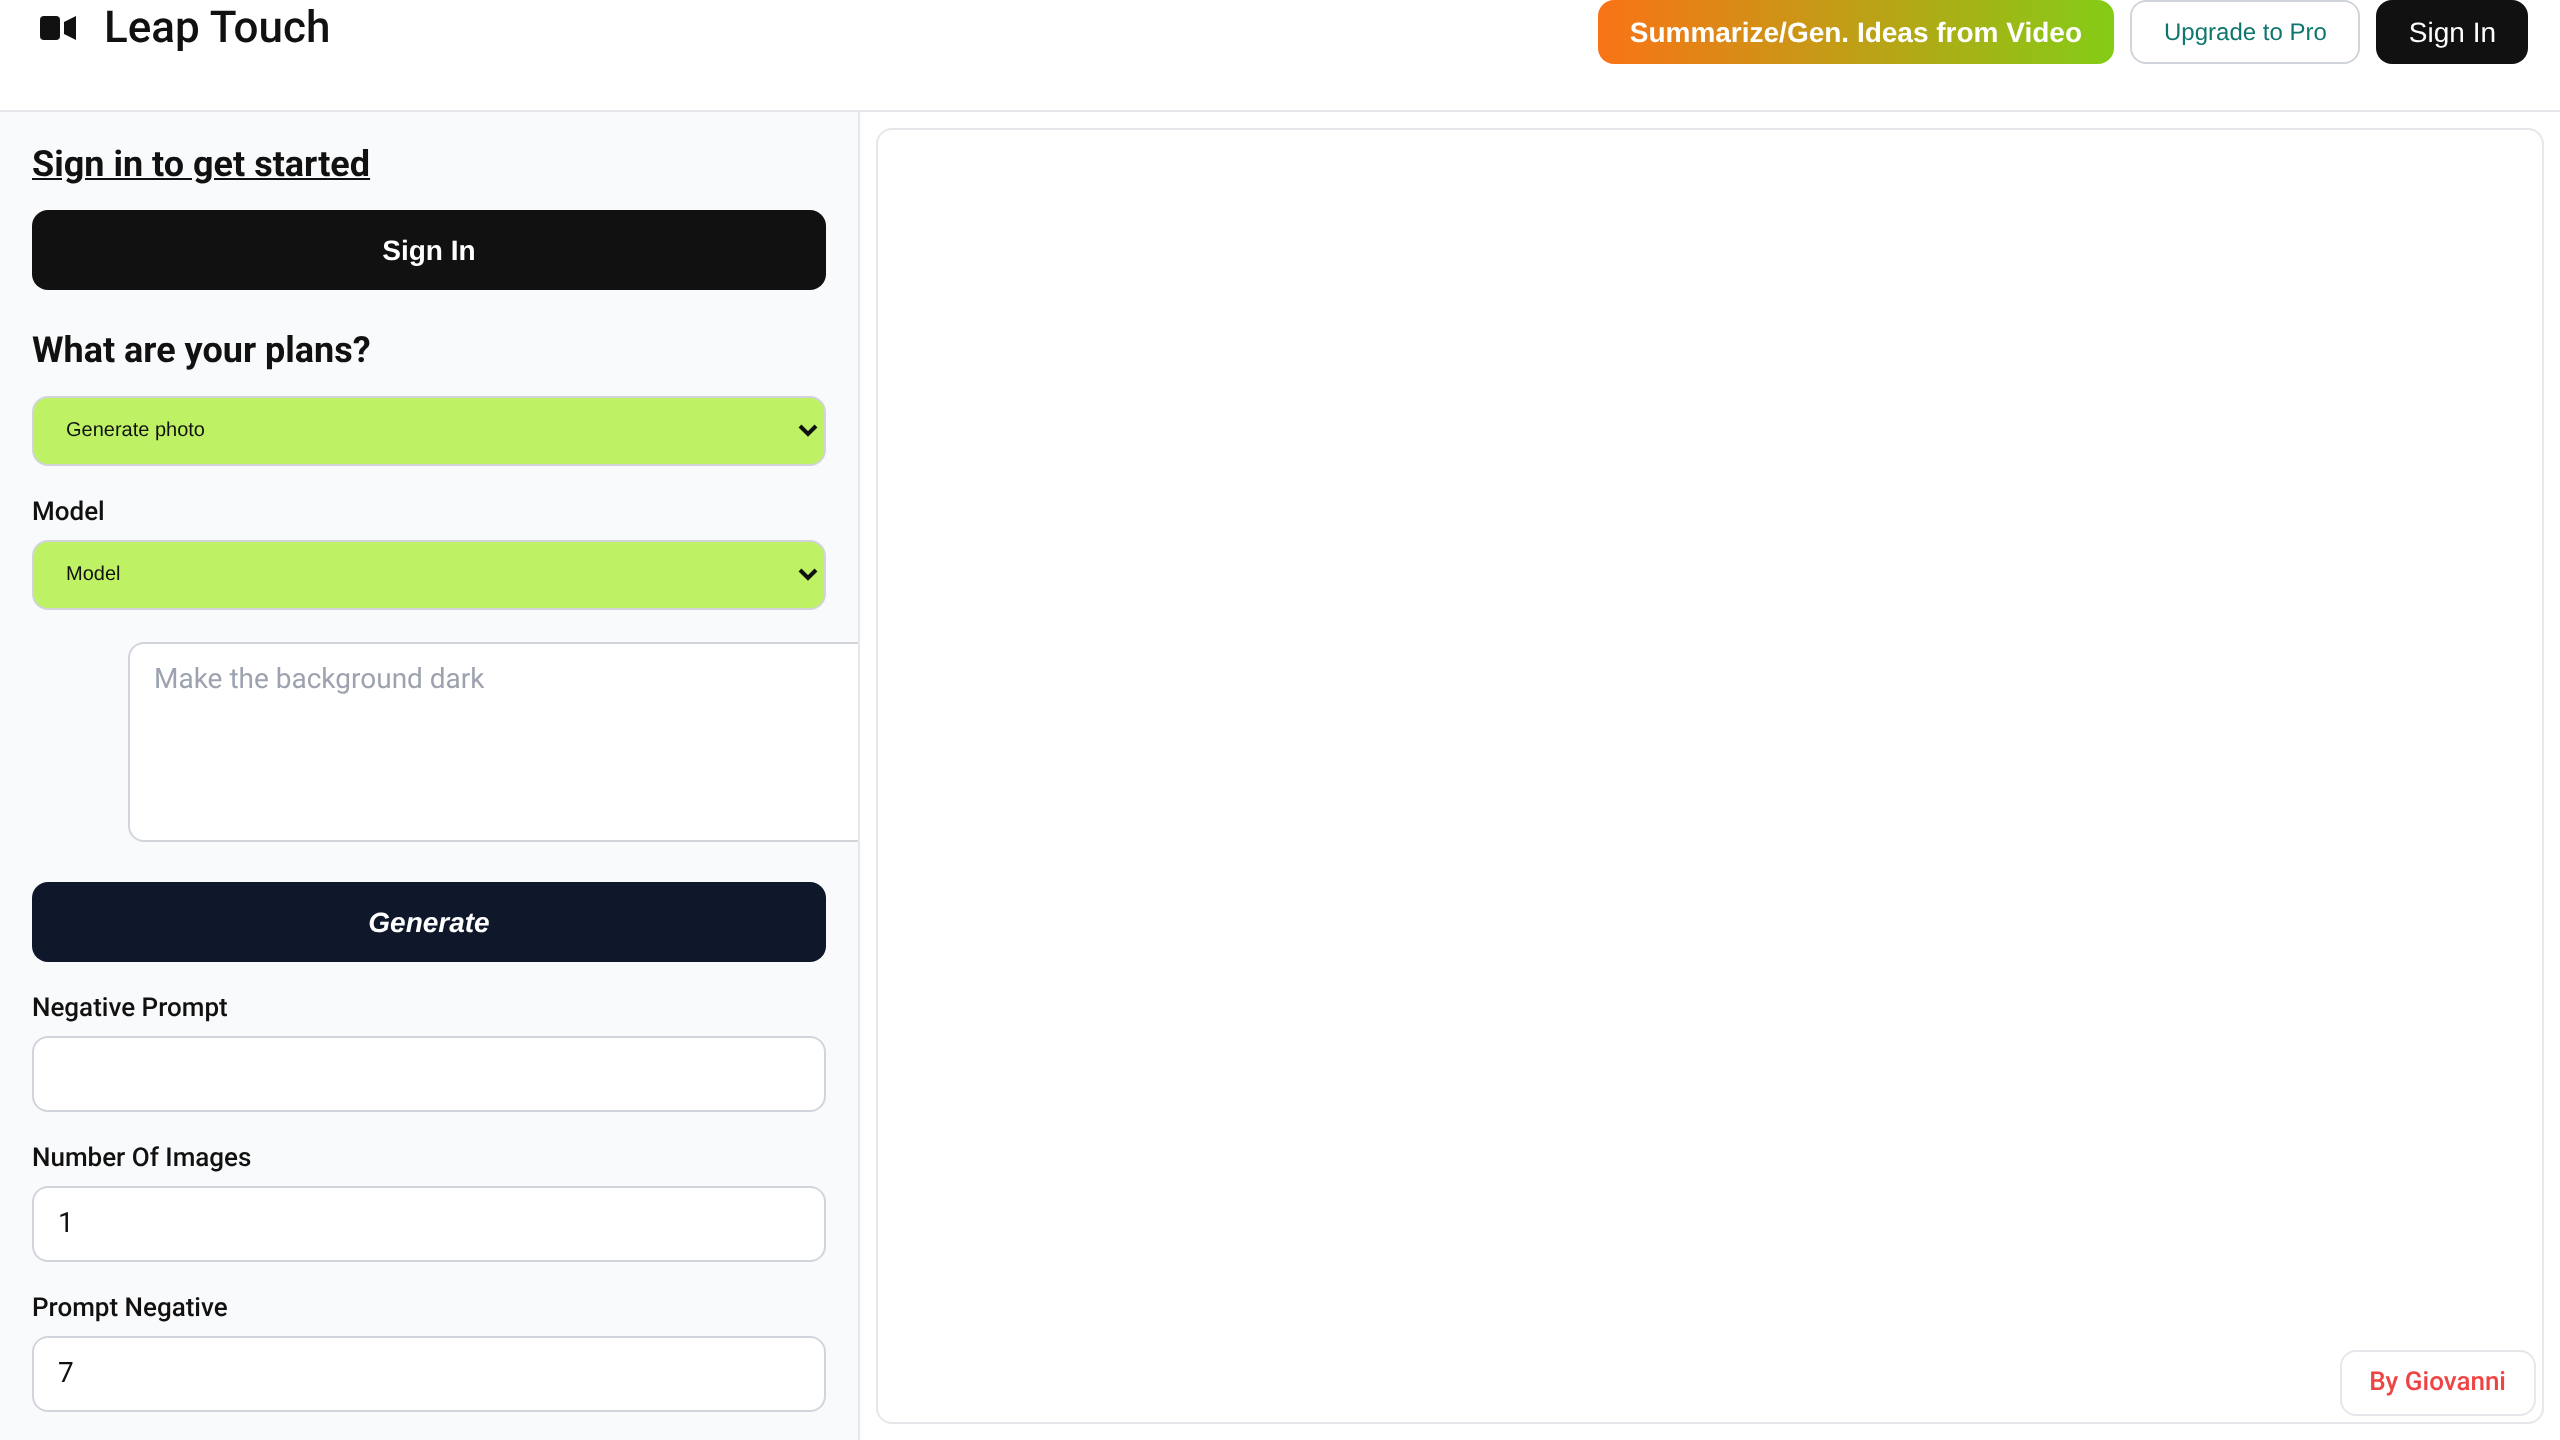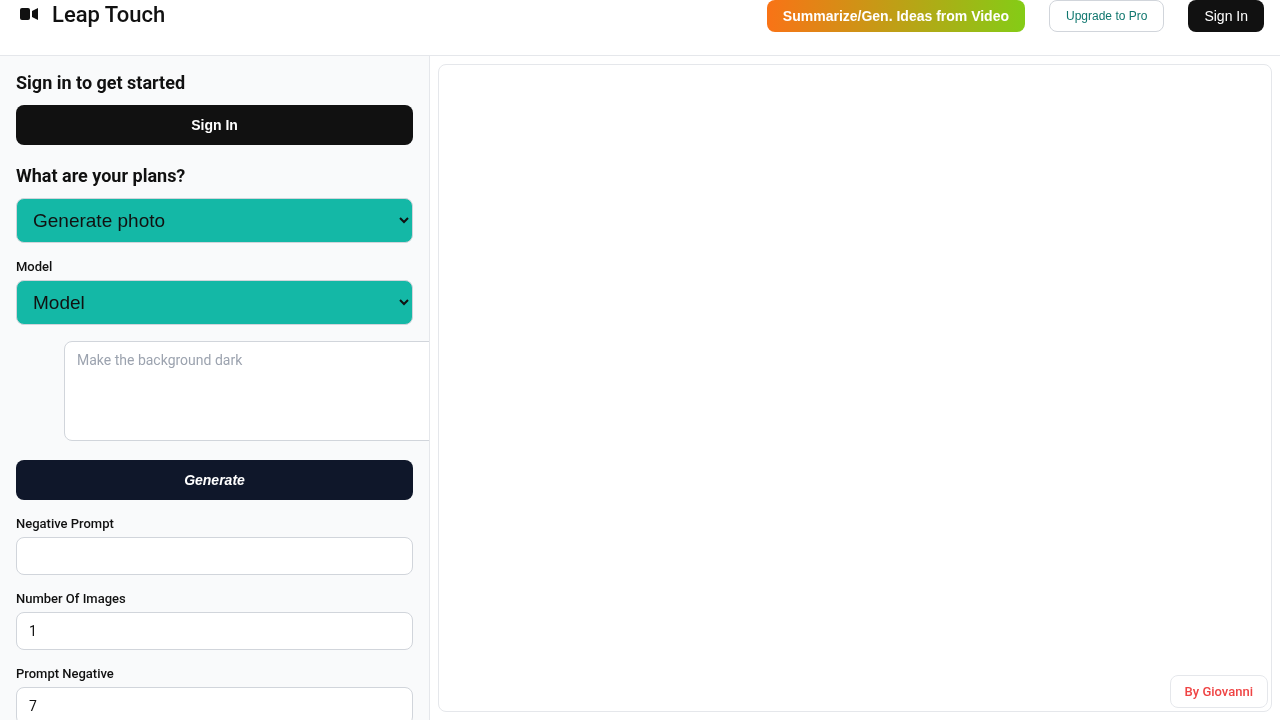--- a/index.html
+++ b/index.html
@@ -42,21 +42,21 @@
       width: 28px;
       height: 28px;
       display: flex;
       align-items: center;
       justify-content: center;
     }
 
     .header-actions {
       display: flex;
       align-items: center;
-      gap: 24px;
+      gap: 8px;
     }
 
     .btn-gradient {
       background: linear-gradient(to right, #f97316, #84cc16);
       color: white;
       border: none;
       border-radius: 8px;
       padding: 8px 16px;
       font-size: 14px;
       font-weight: 600;
@@ -98,20 +98,21 @@
       background: #f9fafb;
       border-right: 1px solid #e5e7eb;
       padding: 16px;
       overflow-y: auto;
     }
 
     .section-title {
       font-size: 18px;
       font-weight: 700;
       margin-bottom: 12px;
+      text-decoration: underline;
     }
 
     .btn-signin-full {
       display: block;
       width: 100%;
       background: #111;
       color: #fff;
       border: none;
       border-radius: 8px;
       padding: 12px;
@@ -137,22 +138,22 @@
       font-weight: 500;
       margin-bottom: 6px;
       color: #111;
     }
 
     .form-select {
       width: 100%;
       padding: 10px 12px;
       border: 1px solid #d1d5db;
       border-radius: 8px;
-      font-size: 19px;
-      background: #14b8a6;
+      font-size: 10px;
+      background: #bef264;
       appearance: auto;
       color: #111;
       cursor: pointer;
     }
 
     .form-textarea {
       width: 100%;
       padding: 10px 12px;
       border: 1px solid #d1d5db;
       border-radius: 8px;

